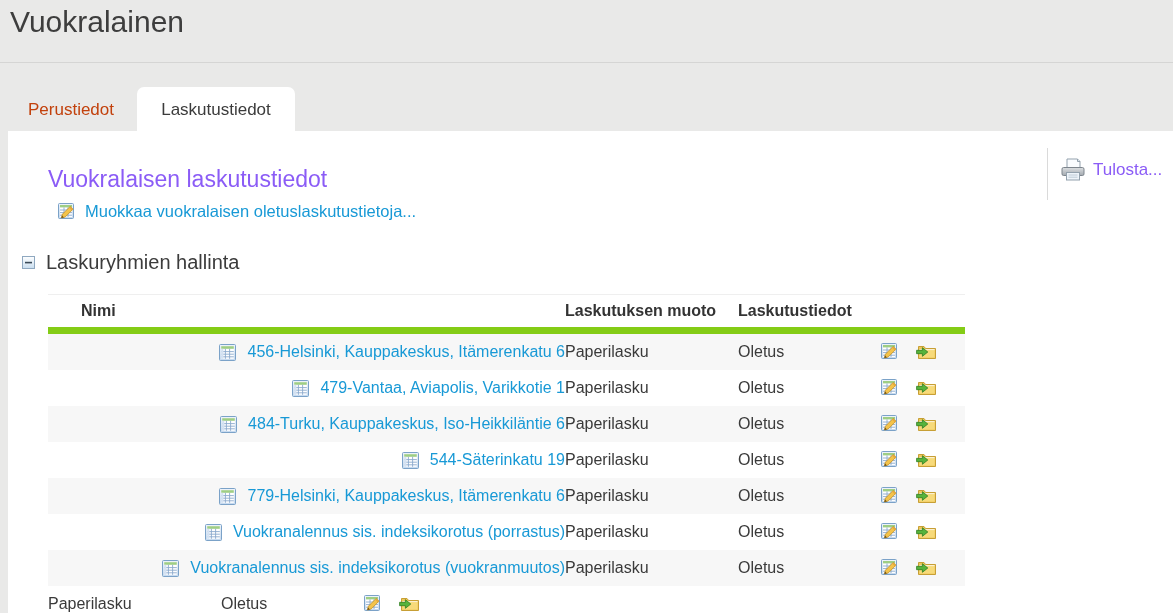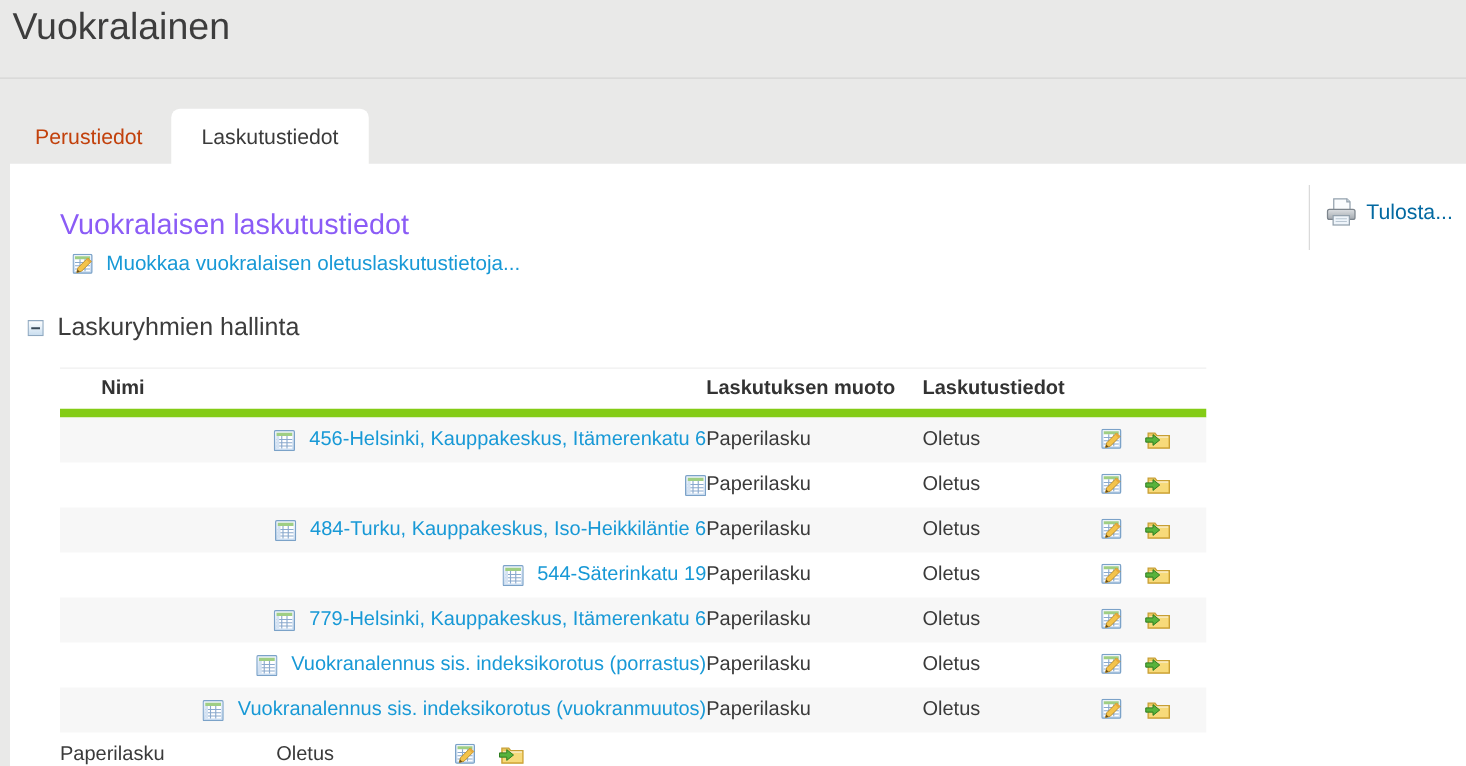--- a/index.html
+++ b/index.html
@@ -13,21 +13,21 @@
   .top-divider{position:absolute;left:0;right:0;top:62px;height:1px;background:#d5d5d4;}
   .tab-inactive{position:absolute;left:28px;top:100px;font-size:17px;color:#c2410c;cursor:pointer;text-decoration:none;}
   .tab-active{
     position:absolute;left:137px;top:87px;width:158px;height:45px;background:#ffffff;
     border-radius:7px 7px 0 0;display:flex;align-items:center;justify-content:center;
     font-size:17px;color:#3b3b3b;
   }
   .panel{position:absolute;left:8px;right:0;top:131px;bottom:0;background:#ffffff;overflow:hidden;}
   .section-title{position:absolute;left:40px;top:22px;font-size:23px;font-weight:400;color:#8b5cf6;margin-top:13px;}
   .print-divider{position:absolute;left:1039px;top:17px;width:1px;height:52px;background:#dadada;}
-  .print-link{position:absolute;left:1052px;top:26px;display:flex;align-items:center;gap:7px;color:#0369a1;font-size:17px;cursor:pointer;}
+  .print-link{position:absolute;left:1052px;top:26px;display:flex;align-items:center;gap:7px;color:#8b5cf6;font-size:17px;cursor:pointer;}
   .edit-link{position:absolute;left:50px;top:71px;display:flex;align-items:center;gap:9px;color:#1899d6;font-size:16.5px;cursor:pointer;}
   .group-header{position:absolute;left:14px;top:120px;display:flex;align-items:center;gap:11px;}
   .group-title{font-size:20px;color:#3c3c3c;}
   .grid{position:absolute;left:40px;top:163px;width:917px;}
   .thead{display:flex;align-items:center;height:32px;font-weight:bold;font-size:16px;color:#333;border-bottom:7px solid #84cc16;border-top:1px solid #efefef;}
   .th-name{width:517px;padding-left:33px;box-sizing:border-box;}
   .th-format{width:173px;}
   .th-info{width:95px;}
   .row{display:flex;align-items:center;height:36px;font-size:16px;}
   .row.alt{background:#f7f7f7;}
@@ -159,20 +159,21 @@
             </svg>
           </span>
       </div>
     </div>
 
     <div class="row">
       <div class="cell-name">
         <svg width="17" height="17">
             <use href="#sym-list"></use>
           </svg>
+        <a class="name-link">479-Vantaa, Aviapolis, Varikkotie 1</a>
       </div>
       <div class="cell-format">Paperilasku</div>
       <div class="cell-info">Oletus</div>
       <div class="cell-actions">
         <span class="icon-btn">
             <svg width="18" height="18">
               <use href="#sym-edit"></use>
             </svg>
           </span>
         <span class="icon-btn">

